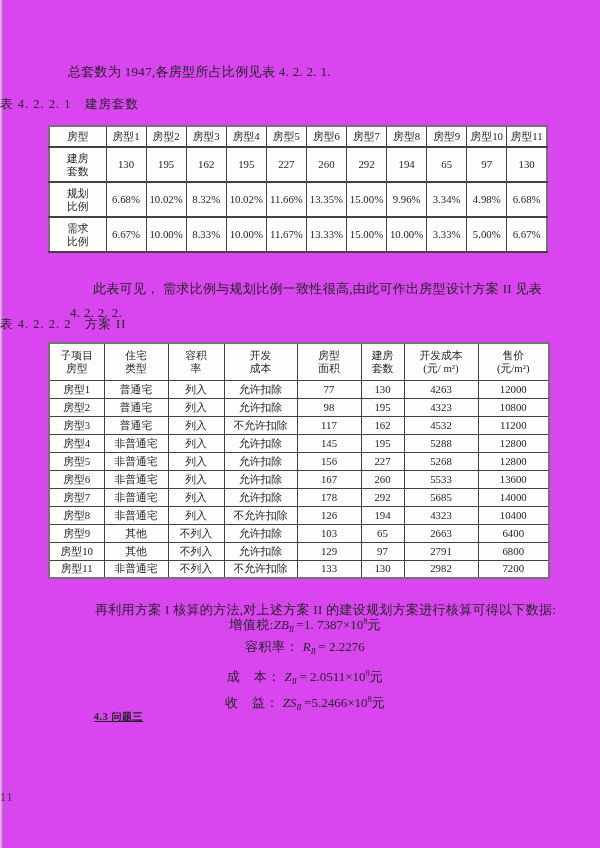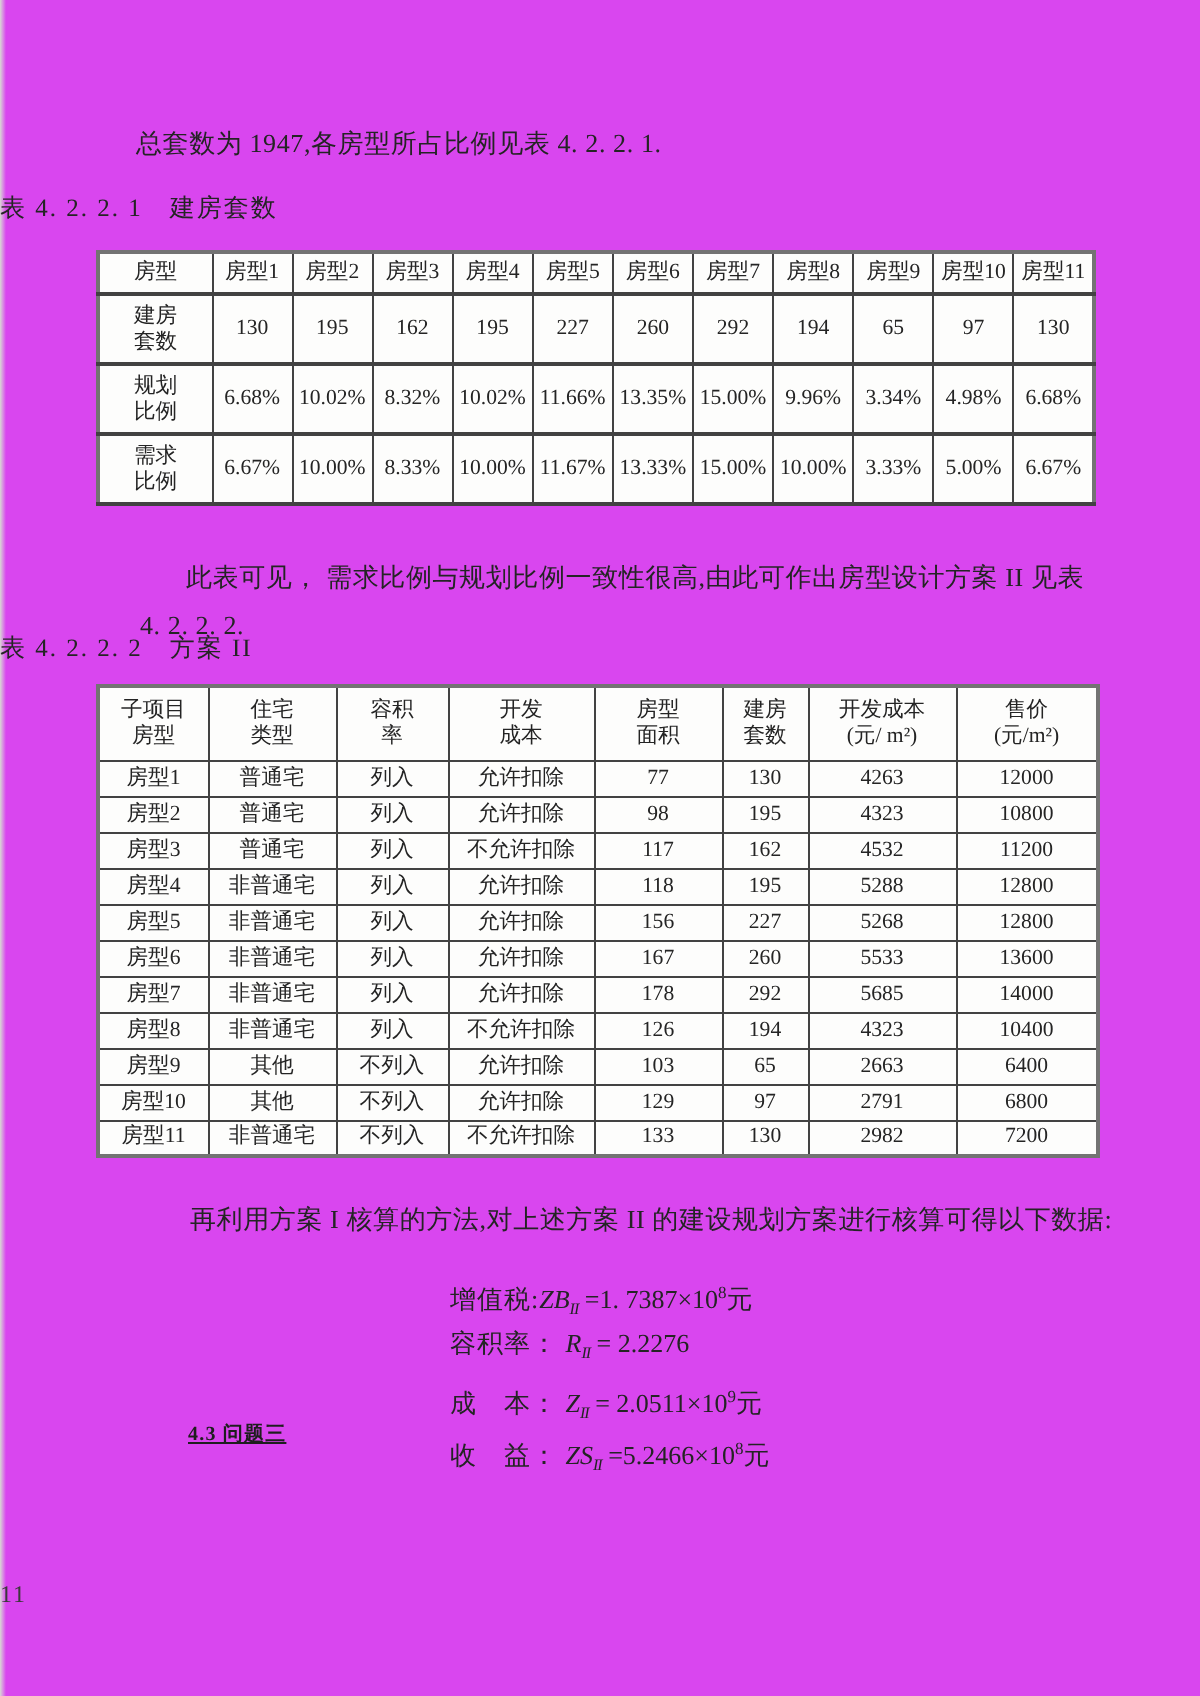--- a/index.html
+++ b/index.html
@@ -222,21 +222,21 @@
             <td>117</td>
             <td>162</td>
             <td>4532</td>
             <td>11200</td>
           </tr>
           <tr class="data-row">
             <td>房型4</td>
             <td>非普通宅</td>
             <td>列入</td>
             <td>允许扣除</td>
-            <td>118</td>
+            <td>145</td>
             <td>195</td>
             <td>5288</td>
             <td>12800</td>
           </tr>
           <tr class="data-row">
             <td>房型5</td>
             <td>非普通宅</td>
             <td>列入</td>
             <td>允许扣除</td>
             <td>156</td>
@@ -303,21 +303,21 @@
             <td>130</td>
             <td>2982</td>
             <td>7200</td>
           </tr>
         </tbody>
     </table>
   </div>
 
   <div class="para pos" style="left:95px; top:598px;">再利用方案 I 核算的方法,对上述方案 II 的建设规划方案进行核算可得以下数据:</div>
 
-  <div class="formula-block pos" style="left:225px; top:633px;">
+  <div class="formula-block pos" style="left:225px; top:608px;text-align:center;">
       <div class="formula-line"><span class="f-label">增值税:</span><i>ZB</i><sub><i>II</i></sub><span> =1. 7387×10</span><sup>8</sup><span>元</span></div>
       <div class="formula-line"><span class="f-label">容积率： </span><i>R</i><sub><i>II</i></sub><span> = 2.2276</span></div>
       <div class="formula-line"><span class="f-label">成　本： </span><i>Z</i><sub><i>II</i></sub><span> = 2.0511×10</span><sup>9</sup><span>元</span></div>
       <div class="formula-line"><span class="f-label">收　益： </span><i>ZS</i><sub><i>II</i></sub><span> =5.2466×10</span><sup>8</sup><span>元</span></div>
     </div>
 
   <div class="heading pos" style="left:94px; top:710px;">4.3 问题三</div>
 
   <div class="page-number pos" style="top:790px;">11</div>
 </div>

